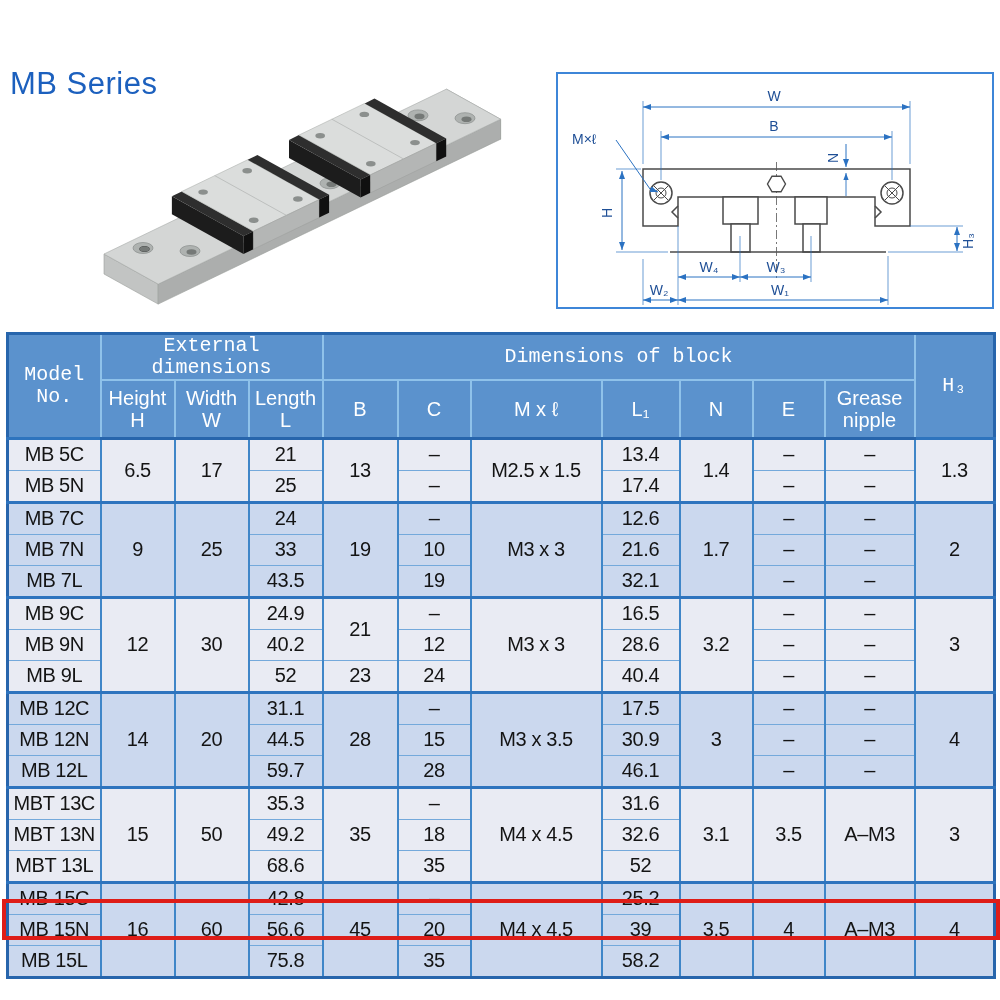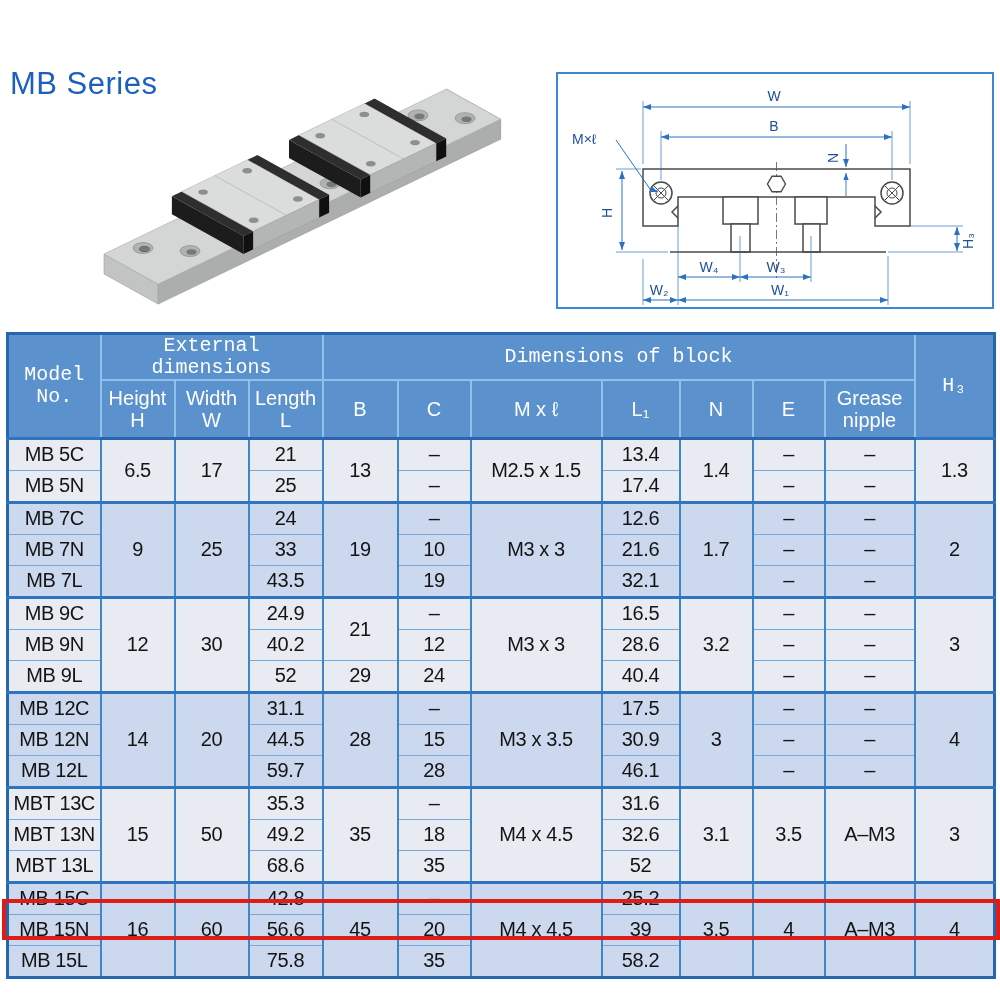--- a/index.html
+++ b/index.html
@@ -302,21 +302,21 @@
           <td>MB 9N</td>
           <td>40.2</td>
           <td>12</td>
           <td>28.6</td>
           <td>–</td>
           <td>–</td>
         </tr>
         <tr class="light">
           <td>MB 9L</td>
           <td>52</td>
-          <td>29</td>
+          <td>23</td>
           <td>24</td>
           <td>40.4</td>
           <td>–</td>
           <td>–</td>
         </tr>
         <tr class="dark gfirst">
           <td>MB 12C</td>
           <td rowspan="3">14</td>
           <td rowspan="3">20</td>
           <td>31.1</td>

